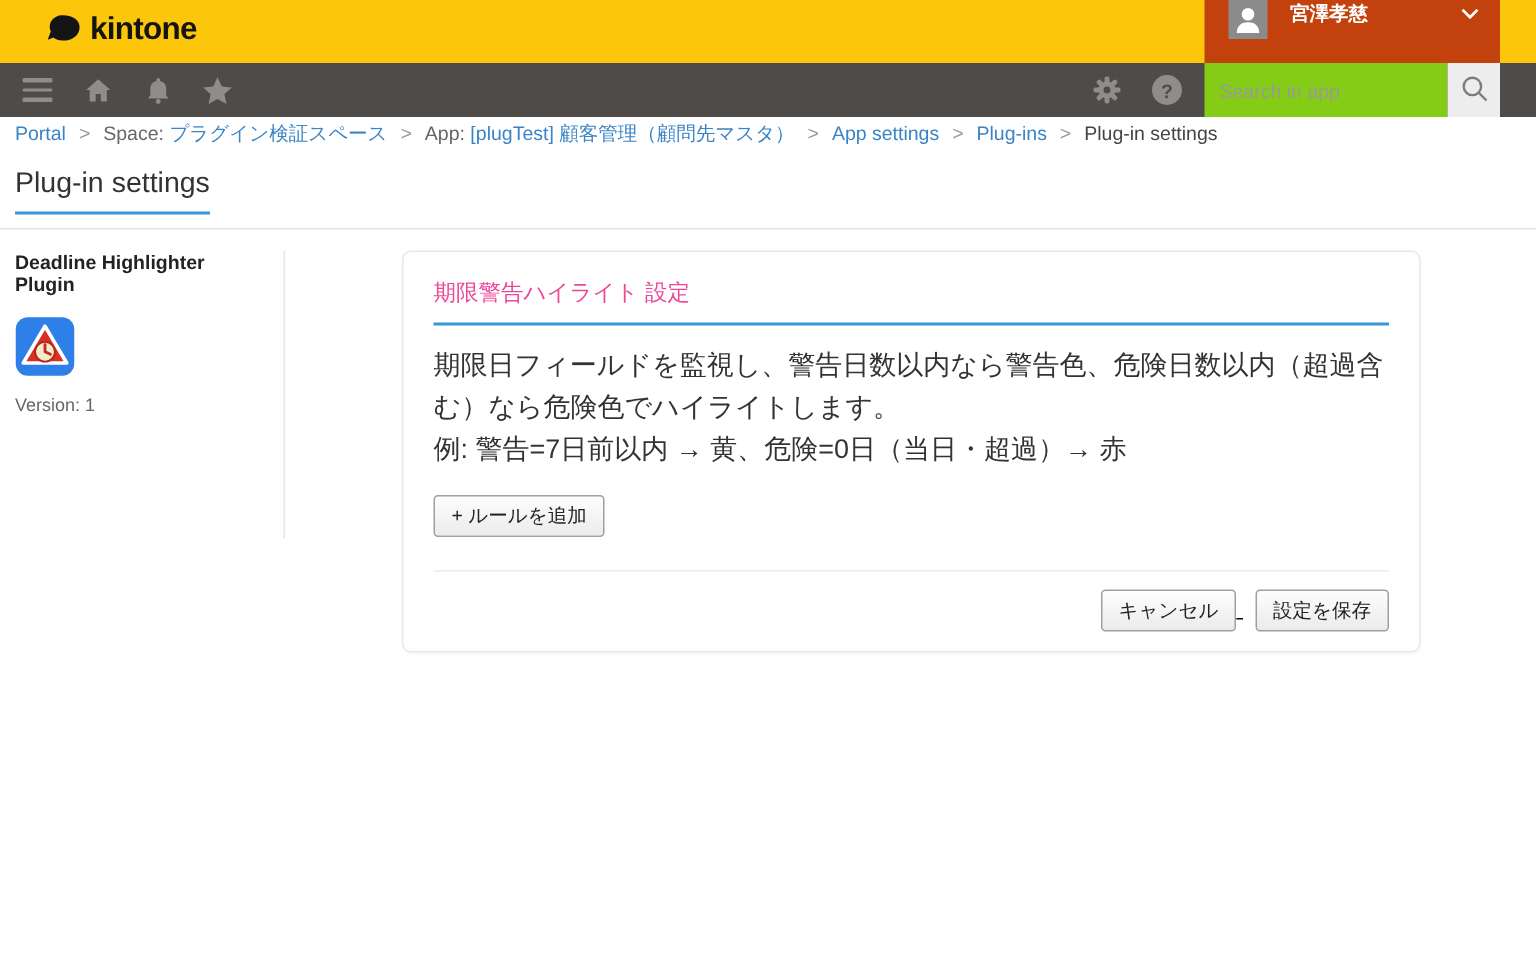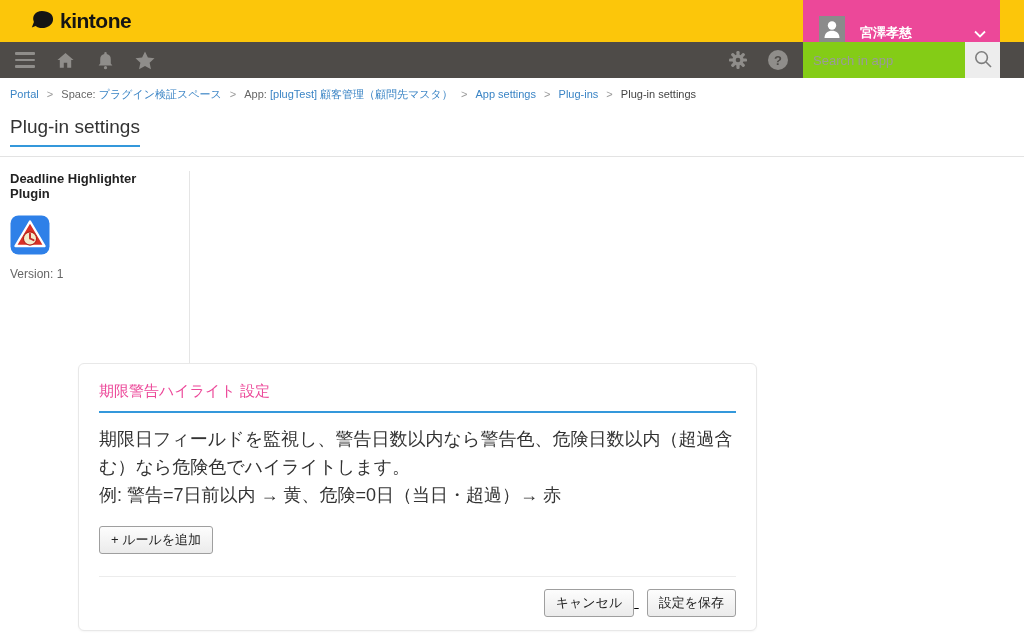--- a/index.html
+++ b/index.html
@@ -3,55 +3,55 @@
 <meta charset="utf-8">
 <style>
   * { margin:0; padding:0; box-sizing:border-box; }
   html,body { width:1024px; height:640px; background:#fff; overflow:hidden;
     font-family:"Liberation Sans","DejaVu Sans",sans-serif; }
 
   
   .header { position:relative; height:42px; background:#fcc60a; display:flex; align-items:center; padding-left:30px; }
   .logo { display:flex; gap:5px; cursor:pointer; }
   .logo-text { font-size:21px; font-weight:bold; color:#141414; letter-spacing:-0.5px; }
-  .user-menu { position:absolute; right:24px; top:0; width:197px; height:42px; background:#ec4899;
-    display:flex; align-items:flex-end; padding:0 14px 0 16px; cursor:pointer; }
+  .user-menu { position:absolute; right:24px; top:0; width:197px; height:42px; background:#c2410c;
+    display:flex; align-items:flex-start; padding:0 14px 0 16px; cursor:pointer; }
   .avatar { width:26px; height:26px; background:#8b8b8b; flex:none; }
   .user-name { color:#fff; font-size:13px; font-weight:bold; margin-left:15px; flex:1; }
 
   
   .toolbar { height:36px; background:#4e4b48; display:flex; align-items:center; padding-left:8px; }
   .tb-icon { width:20px; height:20px; margin:0 7px; display:flex; align-items:center; justify-content:center; cursor:pointer; }
   .tb-icon + .tb-icon { margin-left:13px; }
   .hamburger { display:flex; flex-direction:column; justify-content:center; gap:4px; }
   .hamburger span { display:block; width:20px; height:2.5px; background:#8f8d8a; border-radius:1px; }
   .tb-spacer { flex:1; }
   .help-circle { width:20px; height:20px; border-radius:50%; background:#8f8d8a; color:#4e4b48;
     font-size:13px; font-weight:bold; display:flex; align-items:center; justify-content:center; }
   .search-wrap { display:flex; margin-left:8px; margin-right:24px; }
   .search-input { width:162px; height:36px; border:none; outline:none; background:#84cc16; padding:0 10px; font-size:13px; color:#333;
     font-family:"Liberation Sans","DejaVu Sans",sans-serif; }
   .search-input::placeholder { color:#9a9a9a; }
   .search-btn { width:35px; height:36px; background:#ededed; border:none; display:flex; align-items:center; justify-content:center; cursor:pointer; }
 
   
-  .breadcrumb { padding:9px 10px 4px; font-size:11px; color:#888; white-space:nowrap; }
+  .breadcrumb { padding:2px 10px 4px; font-size:13px; color:#888; white-space:nowrap; }
   .breadcrumb .sep { margin:0 5px; color:#999; }
   .bc-link { color:#3a84c5; text-decoration:none; cursor:pointer; }
   .bc-prefix { color:#666; }
   .bc-current { color:#444; }
 
   
   .title-block { padding:10px 10px 0; }
   .page-title { display:inline-block; font-size:19px; font-weight:normal; color:#333;
     padding-bottom:7px; border-bottom:2px solid #3498db; }
   .page-divider { border-bottom:1px solid #e3e3e3; margin-top:9px; }
 
   
-  .content { display:flex; padding-top:14px;flex-direction:column; }
+  .content { display:flex; padding-top:14px; }
   .left-col { width:190px; padding:0 10px; border-right:1px solid #e5e5e5; height:192px; flex:none; }
   .plugin-name { font-size:13px; font-weight:bold; color:#222; }
   .plugin-icon { margin-top:14px; width:40px; height:40px; }
   .plugin-version { margin-top:12px; font-size:12px; color:#666; }
 
   .main-col { margin-left:78px; width:679px; }
   .card { background:#fff; border:1px solid #e8e8e8; border-radius:6px; padding:18px 20px 13px;
     box-shadow:0 1px 2px rgba(0,0,0,0.04); }
   .card-heading { font-size:15px; font-weight:normal; color:#ec4899; }
   .card-rule { height:2px; background:#3498db; margin-top:10px; }

